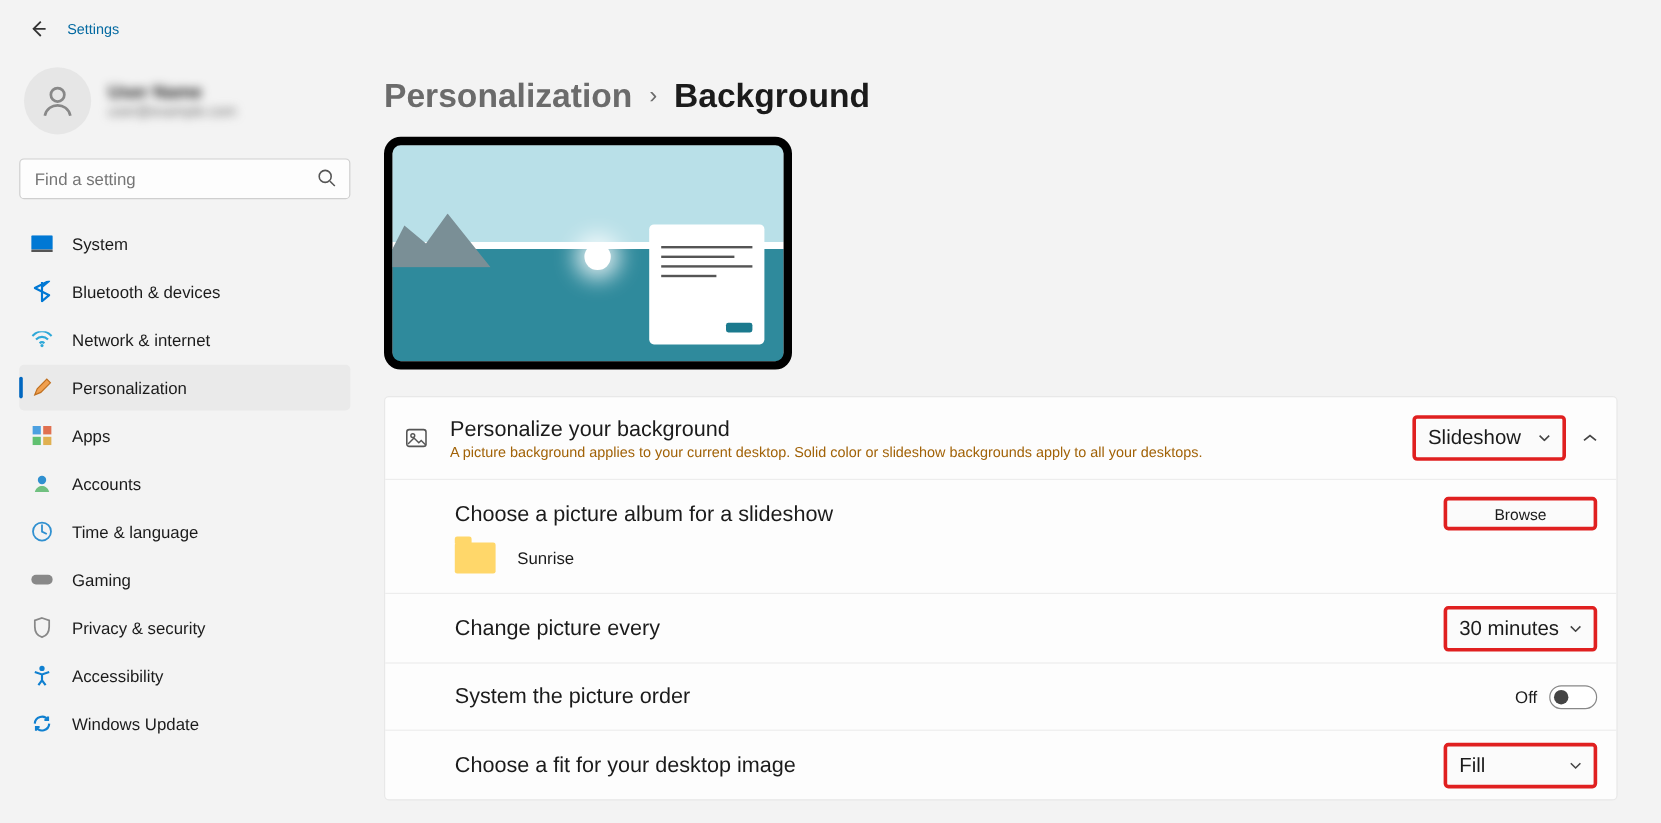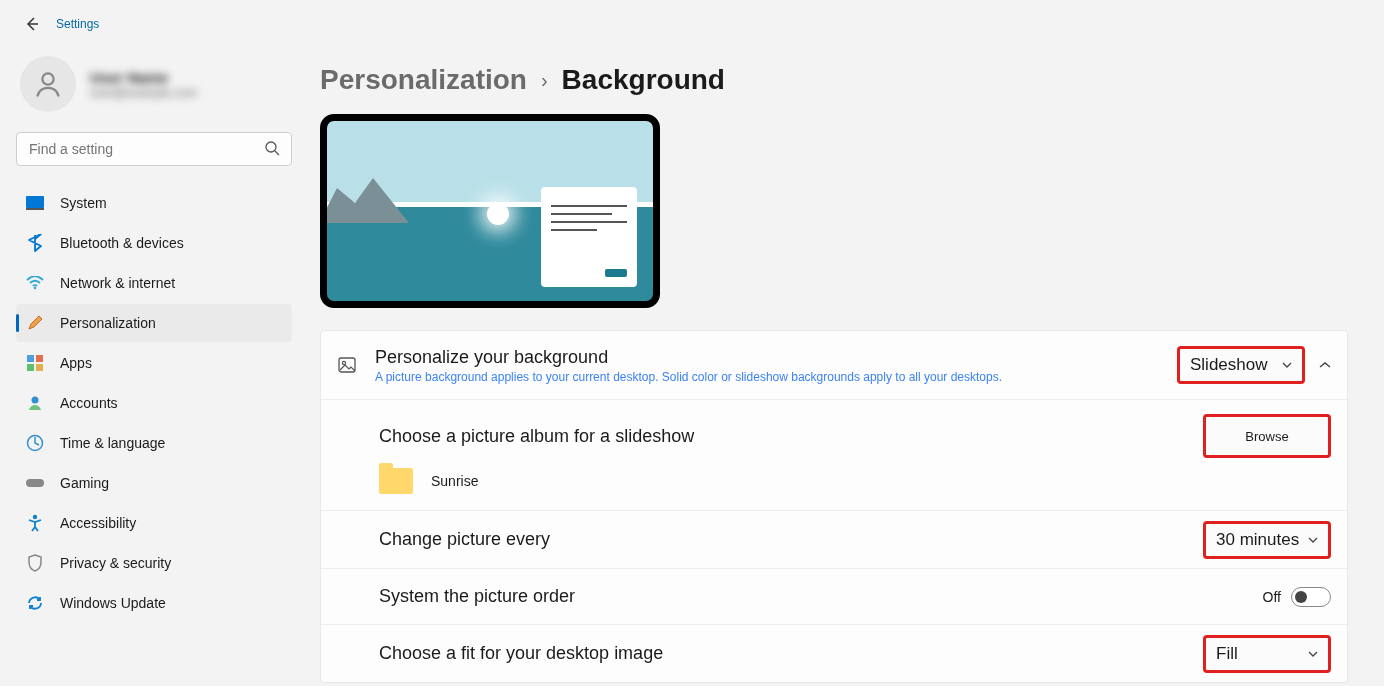--- a/index.html
+++ b/index.html
@@ -32,26 +32,26 @@
 .preview .mountain { position: absolute; left: -8px; top: 52px; width: 90px; height: 50px; background: #7a8f96; clip-path: polygon(0 100%, 20% 30%, 40% 60%, 60% 10%, 100% 100%); }
 .preview .card { position: absolute; right: 16px; bottom: 14px; width: 96px; height: 100px; background: #fff; border-radius: 4px; padding: 12px 10px; }
 .preview .card .line { height: 2px; background: #555; margin: 6px 0; }
 .preview .card .pill { position: absolute; right: 10px; bottom: 10px; width: 22px; height: 8px; background: #1b7a8e; border-radius: 2px; }
 .settings-list { margin-top: 22px; background: #fdfdfd; border: 1px solid #e8e8e8; border-radius: 4px; width: 1028px; }
 .row { display: flex; align-items: center; min-height: 68px; padding: 0 16px; border-top: 1px solid #ededed; }
 .row:first-child { border-top: none; }
 .row-icon { width: 20px; margin-right: 18px; color: #555; }
 .row-body { flex: 1; }
 .row-title { font-size: 18px; }
-.row-sub { font-size: 12px; color: #3b82f6; margin-top: 2px; }
+.row-sub { font-size: 12px; color: #a16207; margin-top: 2px; }
 .row.indent .row-body { padding-left: 42px; }
 .hl { border: 3px solid #e02020; border-radius: 3px; }
 .select { display: flex; align-items: center; justify-content: space-between; width: 122px; height: 32px; padding: 0 10px; background: #fbfbfb; border: 1px solid #d8d8d8; border-radius: 4px; font-size: 17px; }
 .select.hl { border: 3px solid #e02020; width: 128px; height: 38px; }
-.btn { width: 128px; height: 44px; display: flex; align-items: center; justify-content: center; border-radius: 4px; background: #fbfbfb; font-size: 13px; }
+.btn { width: 128px; height: 28px; display: flex; align-items: center; justify-content: center; border-radius: 4px; background: #fbfbfb; font-size: 13px; }
 .btn.hl { border: 3px solid #e02020; }
 .toggle-wrap { display: flex; align-items: center; gap: 10px; }
 .toggle { width: 40px; height: 20px; border: 1px solid #888; border-radius: 10px; position: relative; background: #fff; }
 .toggle .knob { position: absolute; left: 3px; top: 3px; width: 12px; height: 12px; background: #444; border-radius: 50%; }
 .chev-up { margin-left: 14px; }
 .folder-row { display: flex; align-items: center; gap: 18px; padding: 10px 0 16px 42px; }
 .folder-icon { width: 34px; height: 26px; background: #ffd76a; border-radius: 2px; position: relative; }
 .folder-icon::before { content: ""; position: absolute; left: 0; top: -5px; width: 14px; height: 6px; background: #ffd76a; border-radius: 2px 2px 0 0; }
 svg { display: block; }
 </style>
@@ -158,34 +158,34 @@
       <li>
           <span class="nav-icon">
             <svg width="18" height="12" viewBox="0 0 18 12">
               <rect x="0" y="2" width="18" height="8" rx="4" fill="#888"></rect>
             </svg>
           </span>
           <span>Gaming</span>
         </li>
       <li>
           <span class="nav-icon">
+            <svg width="14" height="18" viewBox="0 0 14 18">
+              <path d="M7 1l6 2v5c0 5-3 8-6 9-3-1-6-4-6-9V3z" fill="none" stroke="#888" stroke-width="1.5"></path>
+            </svg>
+          </span>
+          <span>Privacy &amp; security</span>
+        </li>
+      <li>
+          <span class="nav-icon">
             <svg width="16" height="18" viewBox="0 0 16 18">
               <circle cx="8" cy="3" r="2.2" fill="#1080d0"></circle>
               <path d="M2 6l6 2 6-2M8 8v5M5 17l3-4 3 4" fill="none" stroke="#1080d0" stroke-width="1.8"></path>
             </svg>
           </span>
           <span>Accessibility</span>
-        </li>
-      <li>
-          <span class="nav-icon">
-            <svg width="14" height="18" viewBox="0 0 14 18">
-              <path d="M7 1l6 2v5c0 5-3 8-6 9-3-1-6-4-6-9V3z" fill="none" stroke="#888" stroke-width="1.5"></path>
-            </svg>
-          </span>
-          <span>Privacy &amp; security</span>
         </li>
       <li>
           <span class="nav-icon">
             <svg width="18" height="18" viewBox="0 0 18 18">
               <path d="M3 9a6 6 0 0 1 11-3M15 9a6 6 0 0 1-11 3" fill="none" stroke="#1080d0" stroke-width="1.8"></path>
               <path d="M14 3v3h-3M4 15v-3h3" fill="none" stroke="#1080d0" stroke-width="1.8"></path>
             </svg>
           </span>
           <span>Windows Update</span>
         </li>

